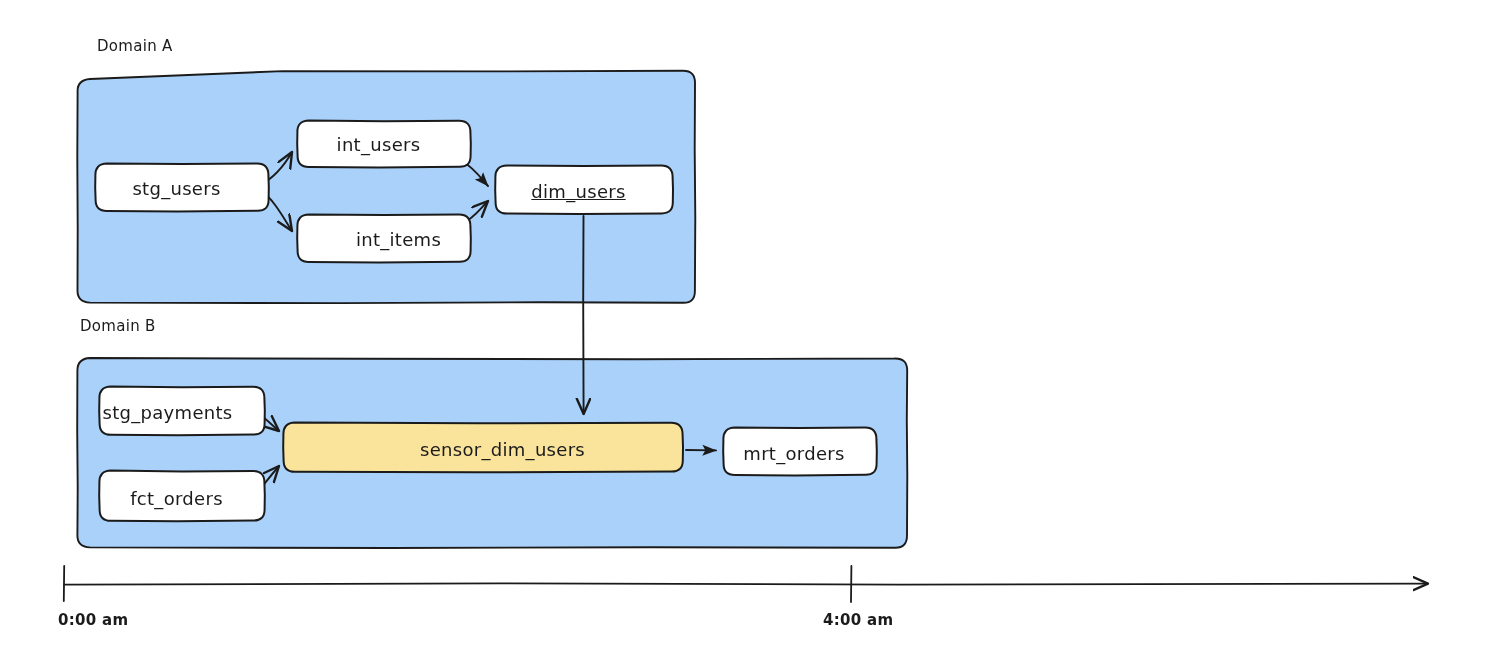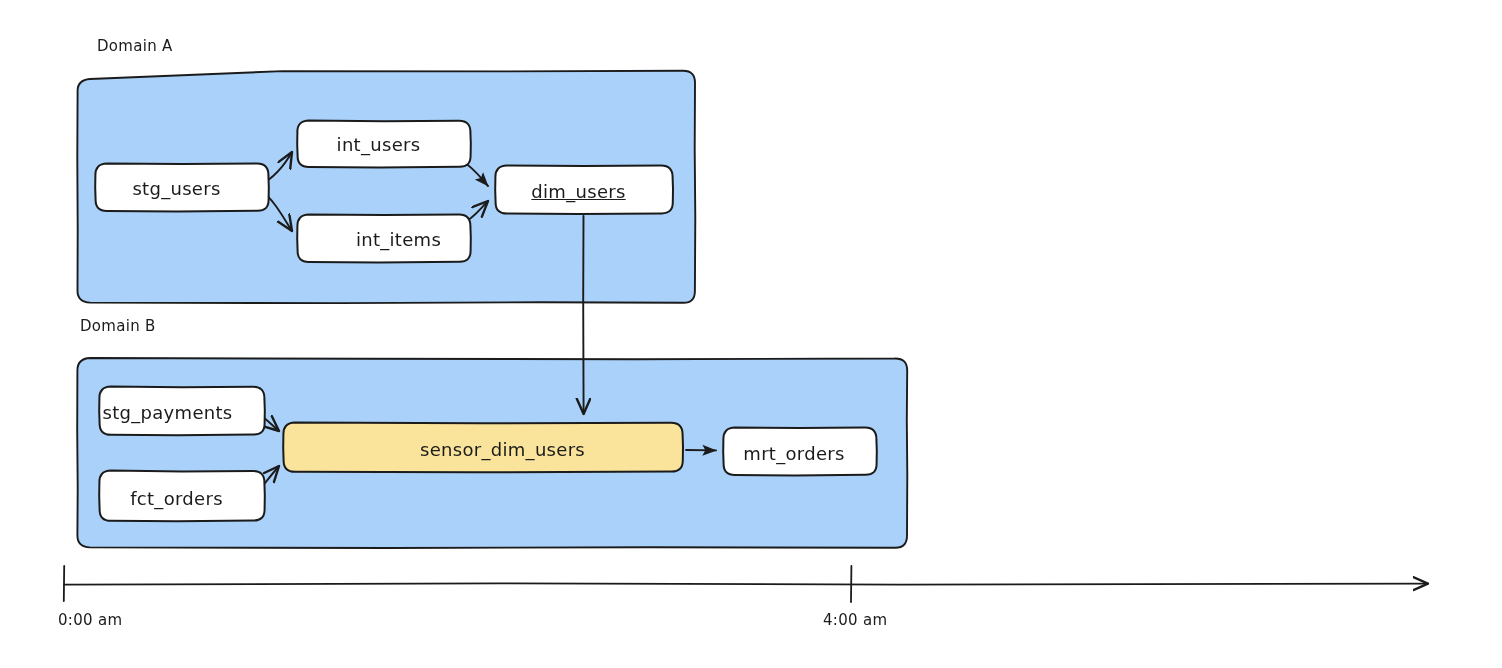--- a/index.html
+++ b/index.html
@@ -30,20 +30,21 @@
   }
   .domain-title {
     font-size: 15px;
   }
   .node-label {
     font-size: 18px;
     text-align: center;
   }
   .axis-label {
     font-size: 15px;
+    font-weight: bold;
   }
   .node-hit {
     position: absolute;
     border-radius: 12px;
   }
 </style>
 </head>
 <body>
 
 <svg id="canvas" viewBox="0 0 1502 668" aria-hidden="true">

